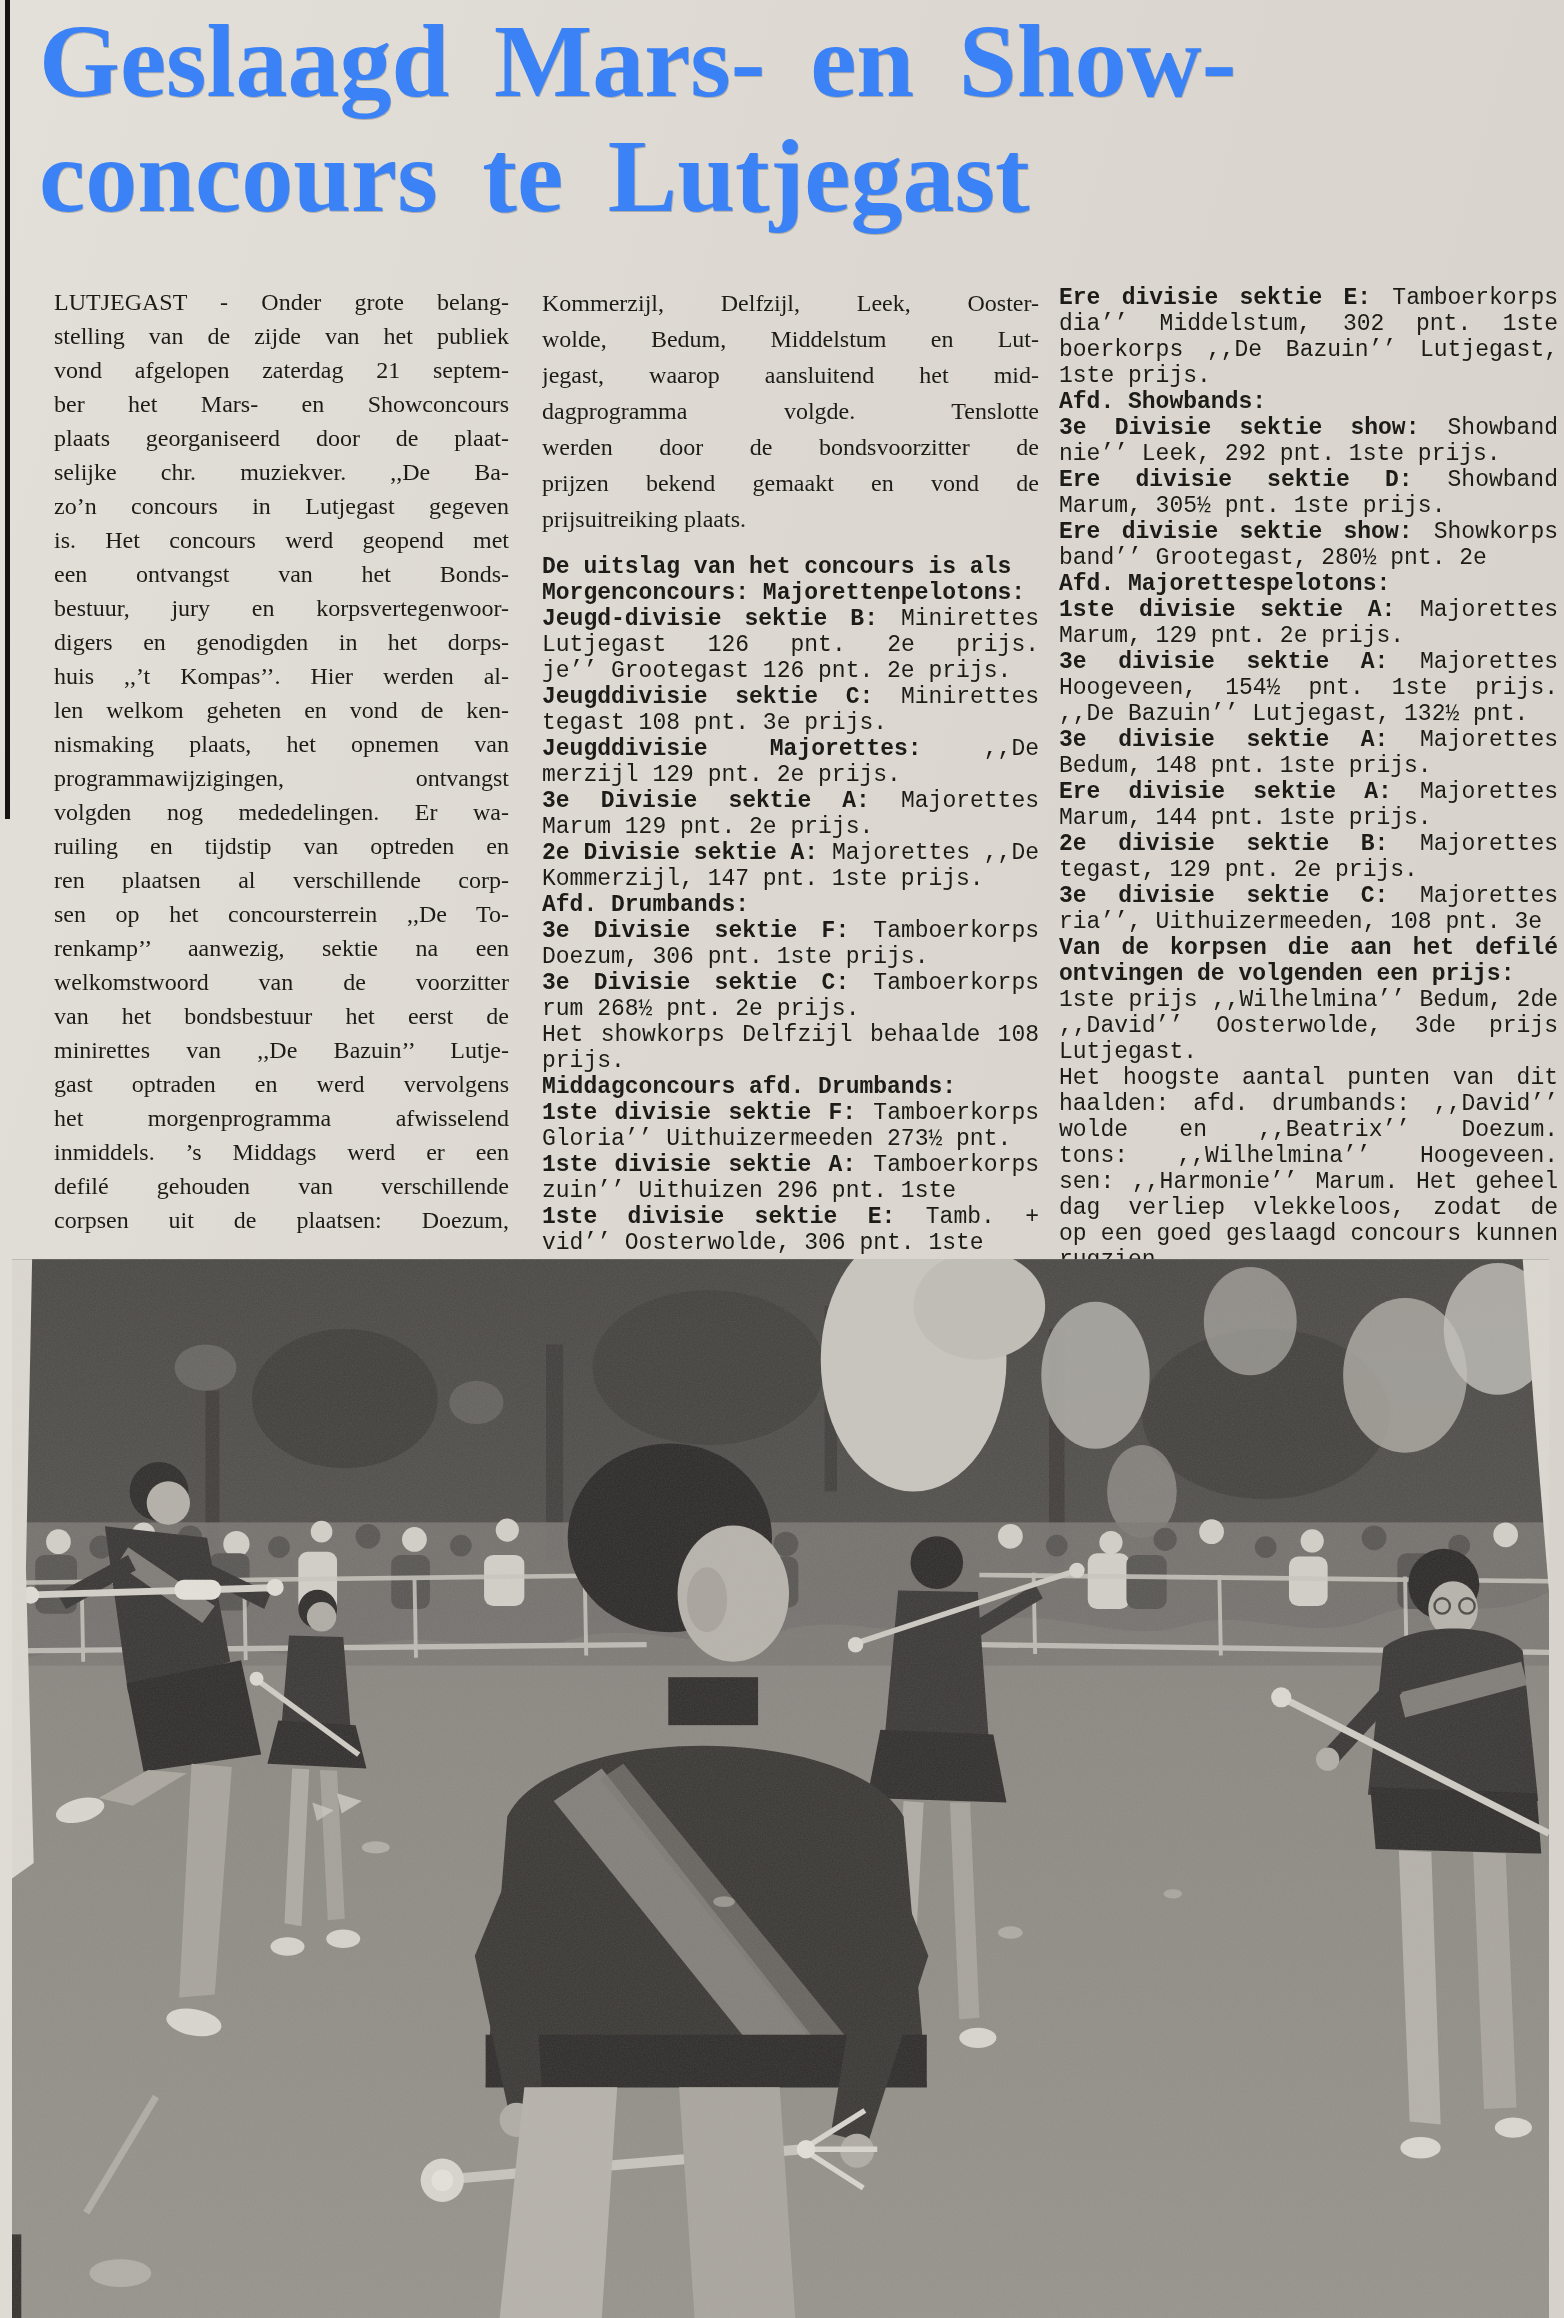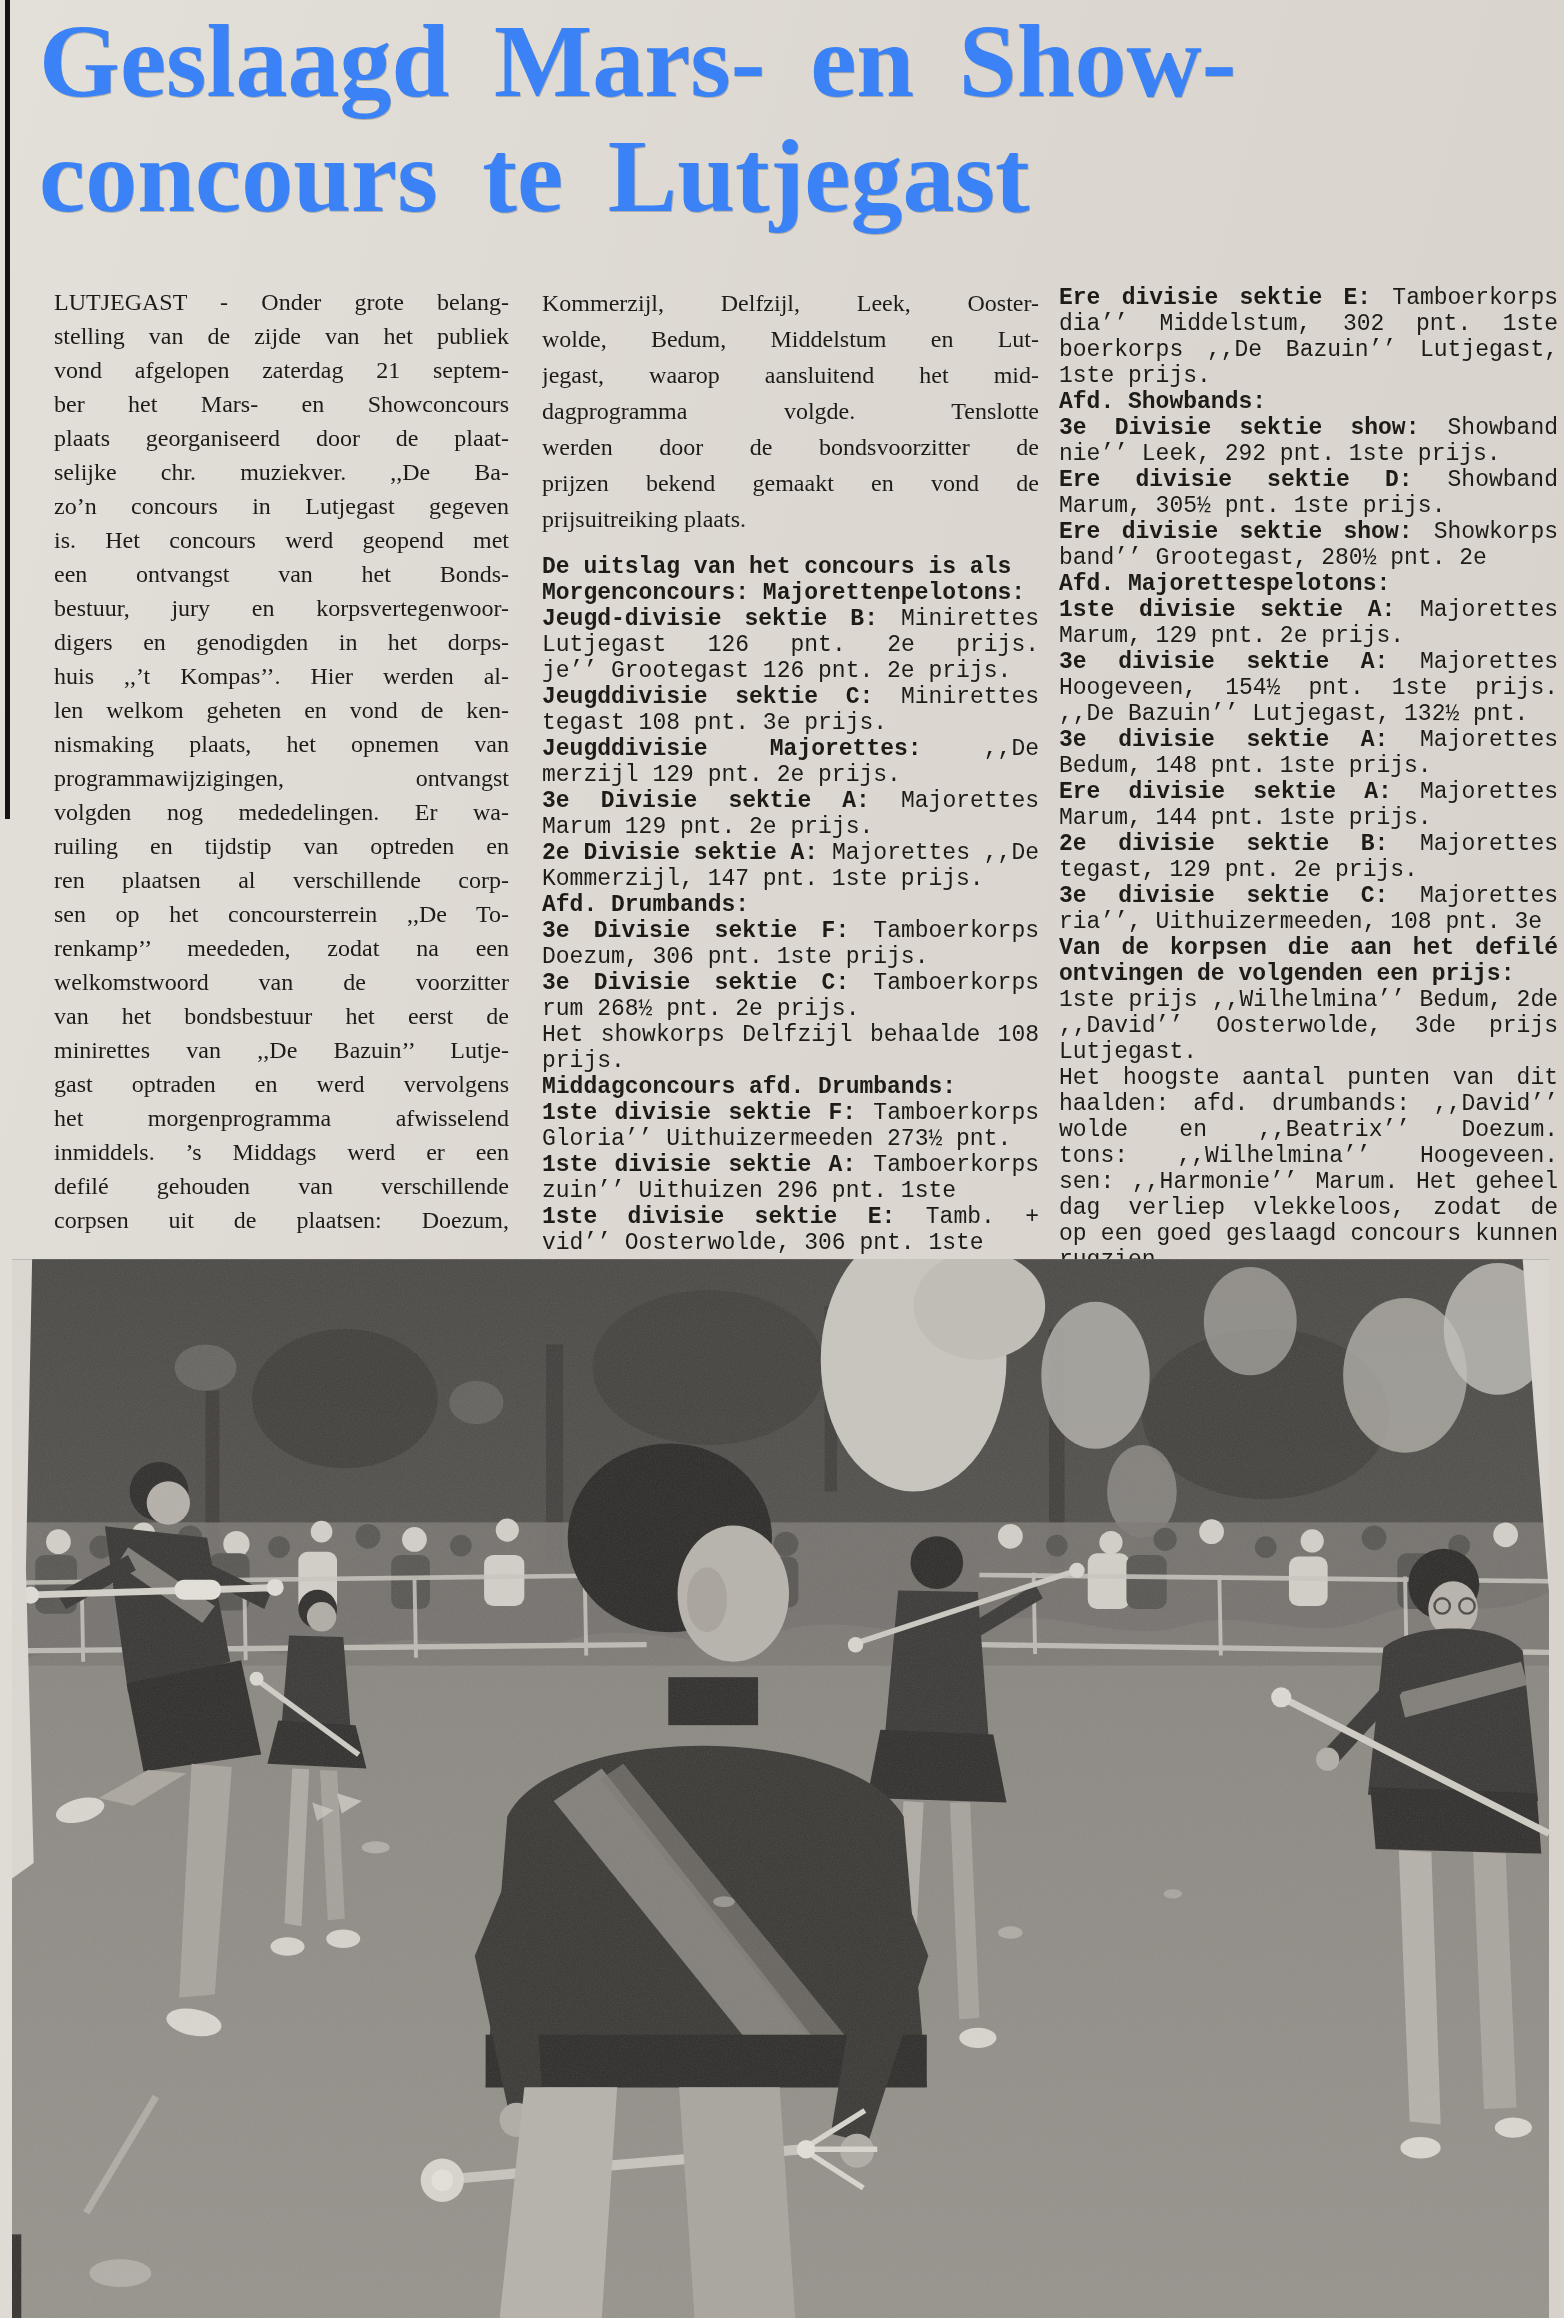--- a/index.html
+++ b/index.html
@@ -52,21 +52,21 @@
     <div class="tl">bestuur, jury en korpsvertegenwoor-</div>
     <div class="tl">digers en genodigden in het dorps-</div>
     <div class="tl">huis ,,’t Kompas’’. Hier werden al-</div>
     <div class="tl">len welkom geheten en vond de ken-</div>
     <div class="tl">nismaking plaats, het opnemen van</div>
     <div class="tl">programmawijzigingen, ontvangst</div>
     <div class="tl">volgden nog mededelingen. Er wa-</div>
     <div class="tl">ruiling en tijdstip van optreden en</div>
     <div class="tl">ren plaatsen al verschillende corp-</div>
     <div class="tl">sen op het concoursterrein ,,De To-</div>
-    <div class="tl">renkamp’’ meededen, zodat na een</div>
+    <div class="tl">renkamp’’ aanwezig, sektie na een</div>
     <div class="tl">welkomstwoord van de voorzitter</div>
     <div class="tl">van het bondsbestuur het eerst de</div>
     <div class="tl">minirettes van ,,De Bazuin’’ Lutje-</div>
     <div class="tl">gast optraden en werd vervolgens</div>
     <div class="tl">het morgenprogramma afwisselend</div>
     <div class="tl">inmiddels. ’s Middags werd er een</div>
     <div class="tl">defilé gehouden van verschillende</div>
     <div class="tl">corpsen uit de plaatsen: Doezum,</div>
   </div>
 

